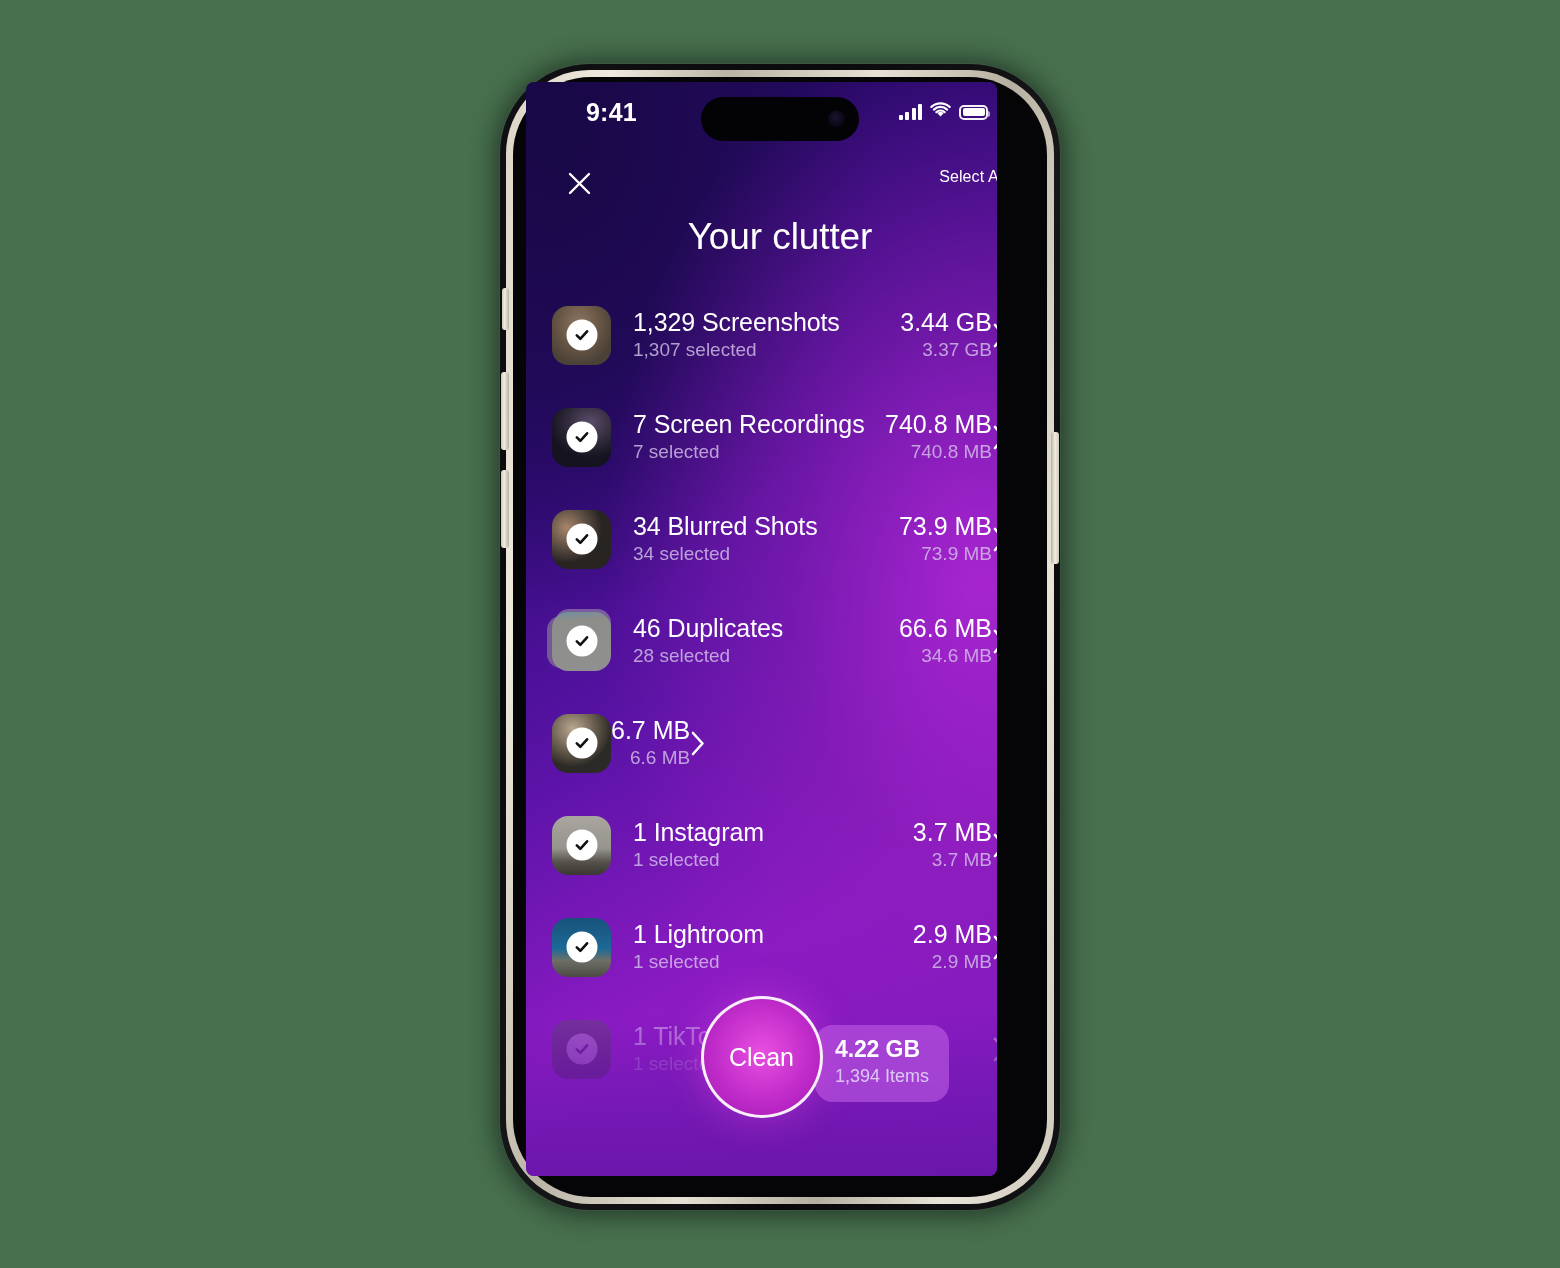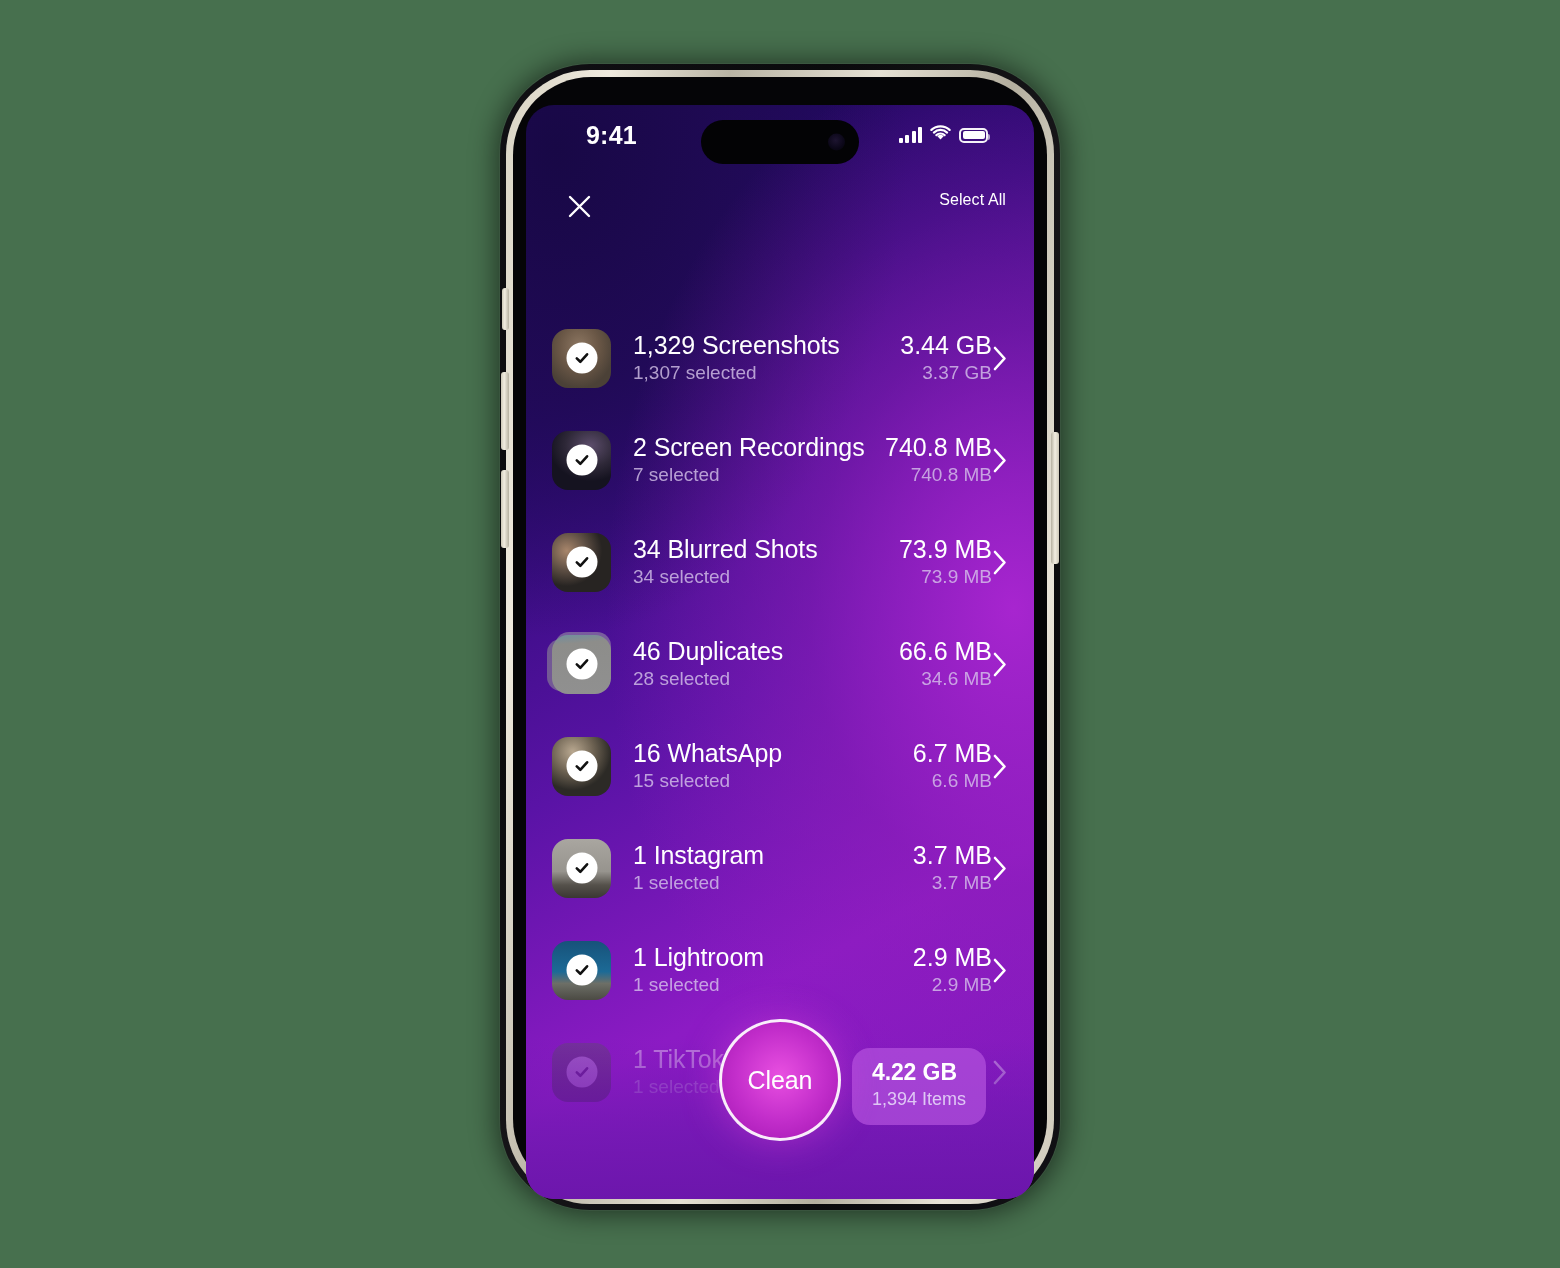--- a/index.html
+++ b/index.html
@@ -61,24 +61,24 @@
     left: 513px;
     top: 77px;
     width: 534px;
     height: 1120px;
     border-radius: 78px;
     background: #050507;
   }
   .screen {
     position: absolute;
     left: 526px;
-    top: 105px;
-    width: 508px;
+    top: 82px;
+    width: 471px;
     height: 1094px;
-    border-radius: 28px;
+    border-radius: 8px;
     overflow: hidden;
     background:
       radial-gradient(118% 76% at 96% 46%, rgba(171,38,209,.95) 0%, rgba(143,30,186,.55) 34%, rgba(0,0,0,0) 68%),
       radial-gradient(96% 62% at 6% 4%, rgba(24,8,70,1) 0%, rgba(31,10,82,.85) 36%, rgba(0,0,0,0) 72%),
       linear-gradient(152deg, #1c0754 0%, #2b0a74 24%, #5a13a6 52%, #8c1bc4 74%, #7a18bc 100%);
   }
   
   .btn-side {
     position: absolute;
     background: linear-gradient(90deg,#cdc8b8,#f2ede1 40%,#b6b1a1);
@@ -368,20 +368,21 @@
 
     <div class="navbar">
       <div class="close-btn">
         <svg width="27" height="27" viewBox="0 0 27 27">
           <path d="M4 4 L23 23 M23 4 L4 23" stroke="#fff" stroke-width="2.4" stroke-linecap="round"></path>
         </svg>
       </div>
       <div class="select-all">Select All</div>
     </div>
 
+    <div class="page-title">Your clutter</div>
 
     <div class="list">
 
       <div class="row">
         <div class="thumb">
           <div class="img" style="background:
               radial-gradient(60% 70% at 46% 30%, #8d7762 0%, #6a5746 55%, #4b4137 100%),
               linear-gradient(160deg,#7a7a7a,#3a3a3a);"></div>
           <div class="check">
             <svg width="17" height="17" viewBox="0 0 17 17">
@@ -409,21 +410,21 @@
           <div class="img" style="background:
               radial-gradient(70% 60% at 65% 25%, #5c4d6b 0%, #2e2838 60%, #151320 100%),
               linear-gradient(150deg,#4b4358,#1d1a26);"></div>
           <div class="check">
             <svg width="17" height="17" viewBox="0 0 17 17">
                 <path d="M3.3 8.9 L6.8 12.3 L13.6 4.8" stroke="#111" stroke-width="2.6" fill="none" stroke-linecap="round" stroke-linejoin="round"></path>
               </svg>
           </div>
         </div>
         <div class="row-text">
-          <div class="row-title">2 Screen Recordings</div>
+          <div class="row-title">7 Screen Recordings</div>
           <div class="row-sub">7 selected</div>
         </div>
         <div class="row-sizes">
           <div class="size-main">740.8 MB</div>
           <div class="size-sub">740.8 MB</div>
         </div>
         <div class="chev">
           <svg width="16" height="27" viewBox="0 0 16 27">
               <path d="M3 3 L12.5 13.5 L3 24" stroke="#fff" stroke-width="2.6" fill="none" stroke-linecap="round" stroke-linejoin="round"></path>
             </svg>
@@ -487,24 +488,20 @@
         <div class="thumb">
           <div class="img" style="background:
               radial-gradient(65% 65% at 35% 25%, #b9a890 0%, #6d6252 55%, #2c2a26 100%),
               linear-gradient(150deg,#7d7366,#26241f);"></div>
           <div class="check">
             <svg width="17" height="17" viewBox="0 0 17 17">
                 <path d="M3.3 8.9 L6.8 12.3 L13.6 4.8" stroke="#111" stroke-width="2.6" fill="none" stroke-linecap="round" stroke-linejoin="round"></path>
               </svg>
           </div>
         </div>
-        <div class="row-text">
-          <div class="row-title">16 WhatsApp</div>
-          <div class="row-sub">15 selected</div>
-        </div>
         <div class="row-sizes">
           <div class="size-main">6.7 MB</div>
           <div class="size-sub">6.6 MB</div>
         </div>
         <div class="chev">
           <svg width="16" height="27" viewBox="0 0 16 27">
               <path d="M3 3 L12.5 13.5 L3 24" stroke="#fff" stroke-width="2.6" fill="none" stroke-linecap="round" stroke-linejoin="round"></path>
             </svg>
         </div>
       </div>

